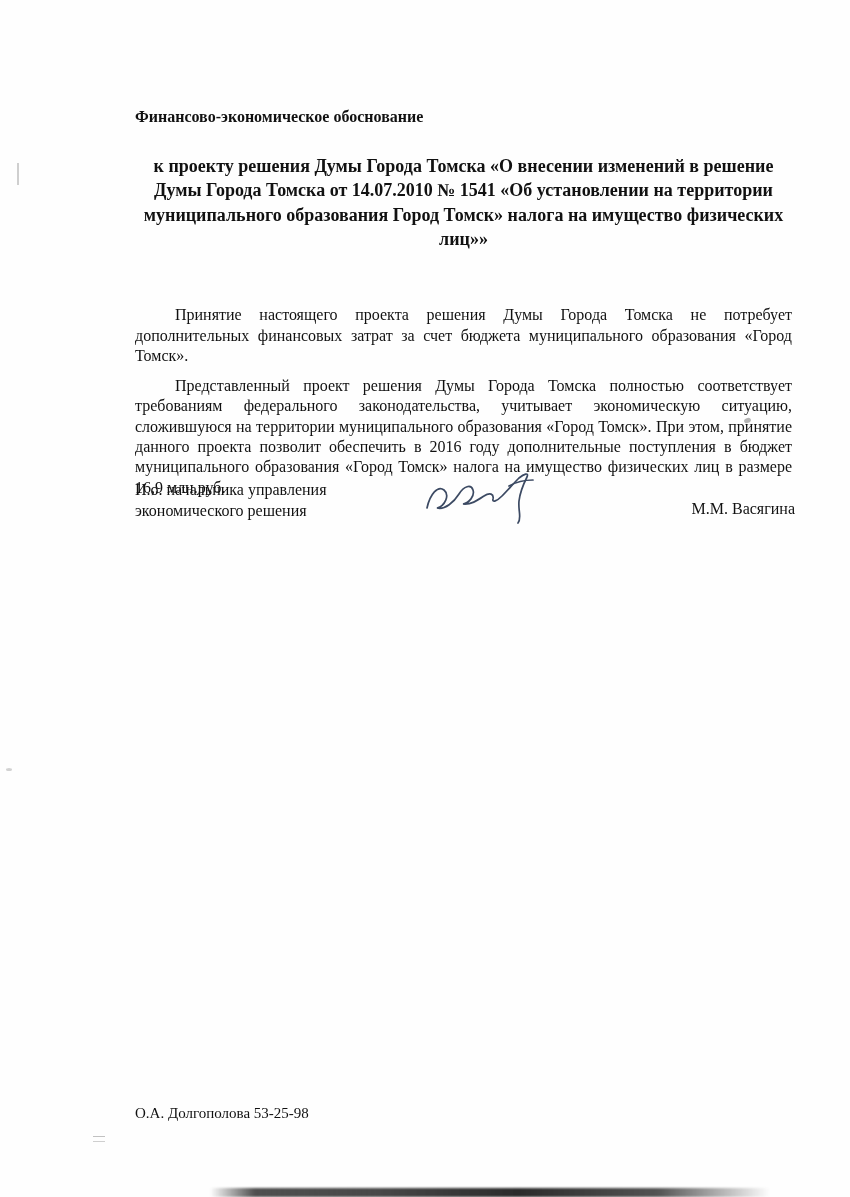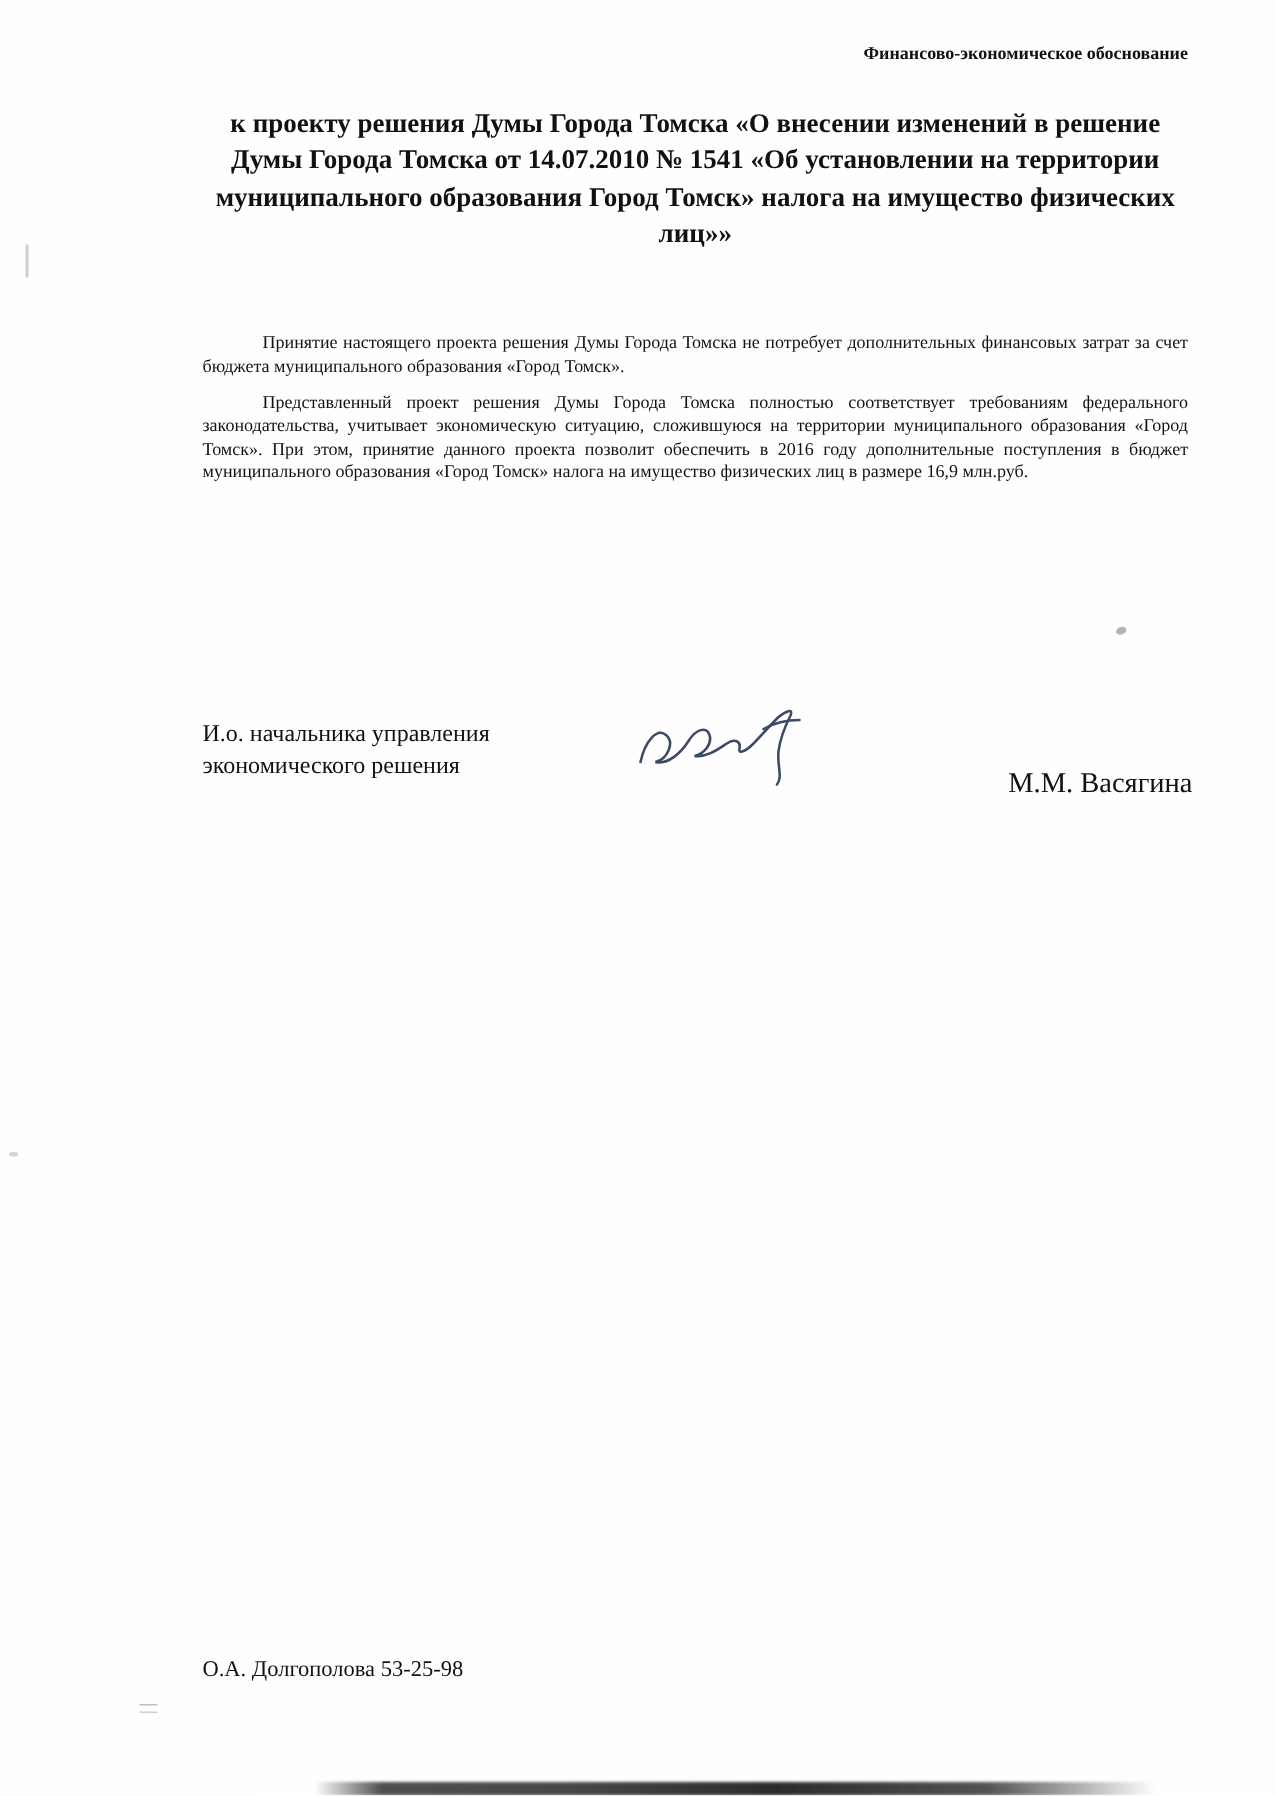--- a/index.html
+++ b/index.html
@@ -17,39 +17,39 @@
     color: #111;
     overflow: hidden;
   }
   .content {
     position: absolute;
     left: 135px;
     top: 0;
     width: 657px;
   }
   .doc-title {
-    margin-top: 28px;
-    text-align: right;
+    margin-top: 107px;
+    text-align: left;
     font-weight: bold;
-    font-size: 12px;
+    font-size: 16px;
     line-height: 1.25;
   }
   .doc-subtitle {
     margin-top: 27px;
     text-align: center;
     font-weight: bold;
     font-size: 18px;
     line-height: 1.35;
     padding: 0 6px;
   }
   .body-text {
     margin-top: 54px;
   }
   .para {
-    font-size: 12px;
+    font-size: 16px;
     line-height: 1.28;
     text-align: justify;
     text-indent: 40px;
     margin: 0 0 9px 0;
   }
   .signature-row {
     position: absolute;
     left: 135px;
     top: 480px;
     width: 660px;
@@ -61,22 +61,22 @@
     line-height: 1.3;
     white-space: nowrap;
   }
   .sig-mark {
     margin-left: 95px;
     margin-top: -12px;
     flex: 0 0 auto;
   }
   .sig-name {
     margin-left: auto;
-    font-size: 19px;
-    margin-top: 32px;
+    font-size: 16px;
+    margin-top: 20px;
     white-space: nowrap;
   }
   .footer-contact {
     position: absolute;
     left: 135px;
     top: 1105px;
     font-size: 15px;
     font-family: Liberation Serif, serif;
   }
   

